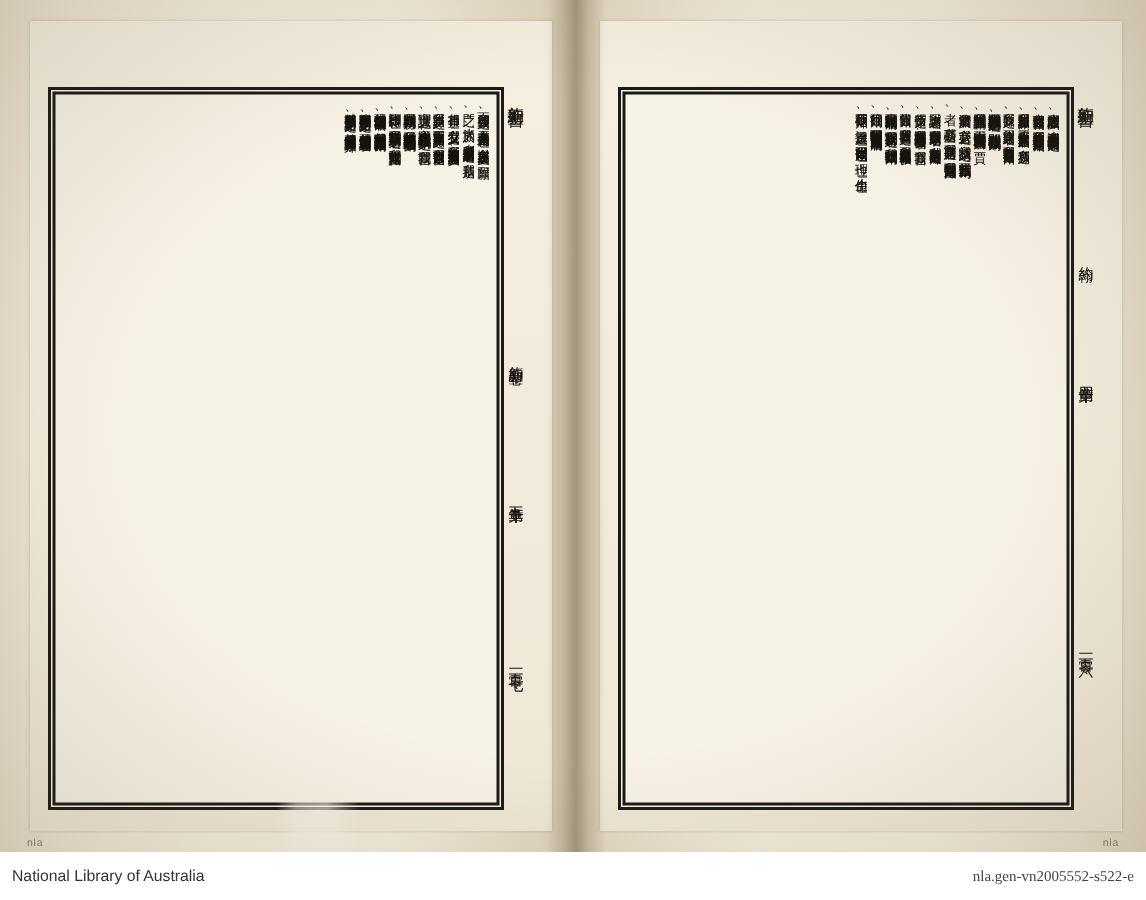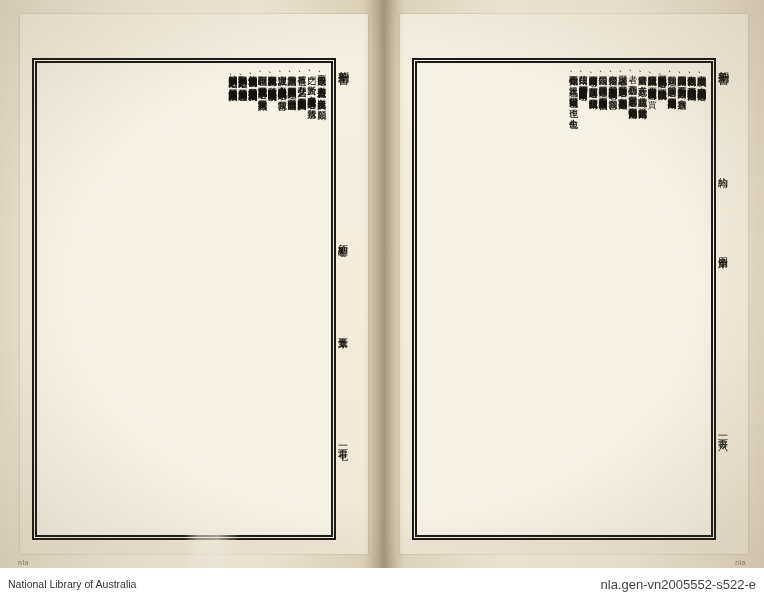--- a/index.html
+++ b/index.html
@@ -195,22 +195,22 @@
     justify-content: space-between;
     box-sizing: border-box;
     padding: 0 8px;
   }
   .footer-text {
     font-family: "Liberation Sans", sans-serif;
     font-size: 10.5px;
     color: #333333;
   }
   .footer-right {
-    font-family: Liberation Sans, sans-serif;
-    font-size: 13px;
+    font-family: Liberation Serif, serif;
+    font-size: 10px;
     color: #444444;
   }
   
   .corner-stamp {
     position: absolute;
     bottom: 2px;
     font-family: "Liberation Sans", sans-serif;
     font-size: 7px;
     color: #8b8170;
     letter-spacing: 0.5px;

